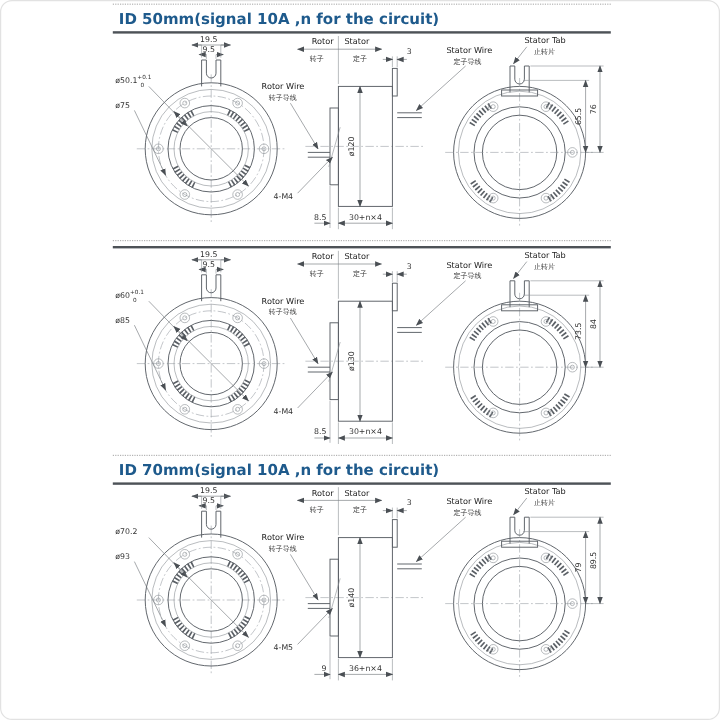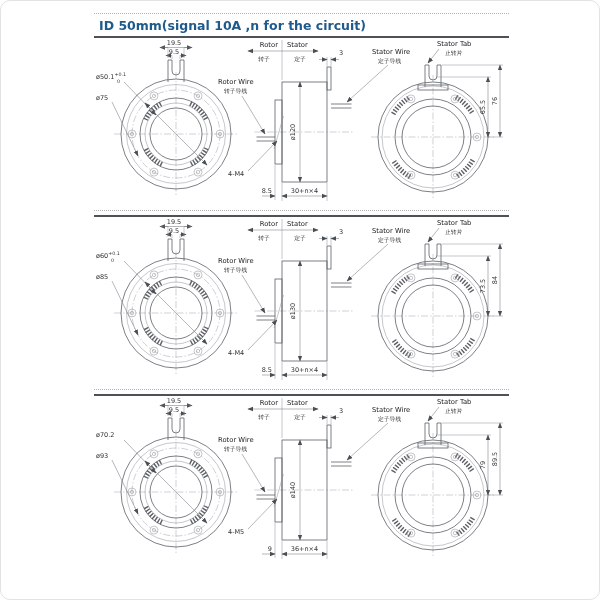--- a/index.html
+++ b/index.html
@@ -1,18 +1,18 @@
 <!DOCTYPE html>
 <html><head>
 <meta charset="utf-8">
 <style>
   html,body{margin:0;padding:0;width:600px;height:600px;overflow:hidden;background:#ffffff;
             font-family:"DejaVu Sans","Liberation Sans",sans-serif;}
   .sheet{position:absolute;inset:0;border:1px solid #e2e2e2;border-radius:10px;background:#fff;}
-  .content{position:absolute;left:93px;top:10px;width:415px;}
+  .content{position:absolute;left:93px;top:0;width:415px;}
   section{display:block;}
   .sep{border-top:1px dotted #b3b3b3;margin:2px 0 4px 0;height:0;}
   h2{margin:0 0 0 5px;font-size:12.5px;line-height:15px;font-weight:bold;color:#1e5a8c;}
   .rule{height:2px;background:#4d5257;margin-top:3px;}
   svg.draw{display:block;}
   .ol{stroke:#5b6066;stroke-width:.8;fill:none;}
   .tl{stroke:#8a8f94;stroke-width:.5;fill:none;}
   .cl{stroke:#9aa0a6;stroke-width:.5;fill:none;stroke-dasharray:7 2 1.5 2;}
   .dl{stroke:#6a6f74;stroke-width:.5;fill:none;}
   .slot{stroke:#5b6066;stroke-width:5;fill:none;stroke-dasharray:1.4 1.6;}
@@ -224,20 +224,21 @@
         <path class="dl" d="M394,39V99" marker-start="url(#ah)" marker-end="url(#ah)"></path>
         <text class="dim" transform="rotate(-90 390.5 69)" x="390.5" y="69" text-anchor="middle">73.5</text>
         <path class="dl" d="M406,27V99" marker-start="url(#ah)" marker-end="url(#ah)"></path>
         <text class="dim" transform="rotate(-90 402.5 63)" x="402.5" y="63" text-anchor="middle">84</text>
       </g>
     </svg>
   </section>
 
   <section>
     <div class="sep"></div>
+    <h2>ID 70mm(signal 10A ,n for the circuit)</h2>
     <div class="rule"></div>
     <svg class="draw" width="415" height="170" viewBox="0 0 415 170">
       <use href="#sym-front" x="82" y="96"></use>
       <use href="#sym-side" x="210.5" y="94"></use>
       <use href="#sym-back" x="339" y="99"></use>
 
       <g>
         <text class="dim" x="80" y="7" text-anchor="middle">19.5</text>
         <path class="dl" d="M74,9.5H66" marker-end="url(#ah)"></path>
             <path class="dl" d="M90,9.5H98" marker-end="url(#ah)"></path>

